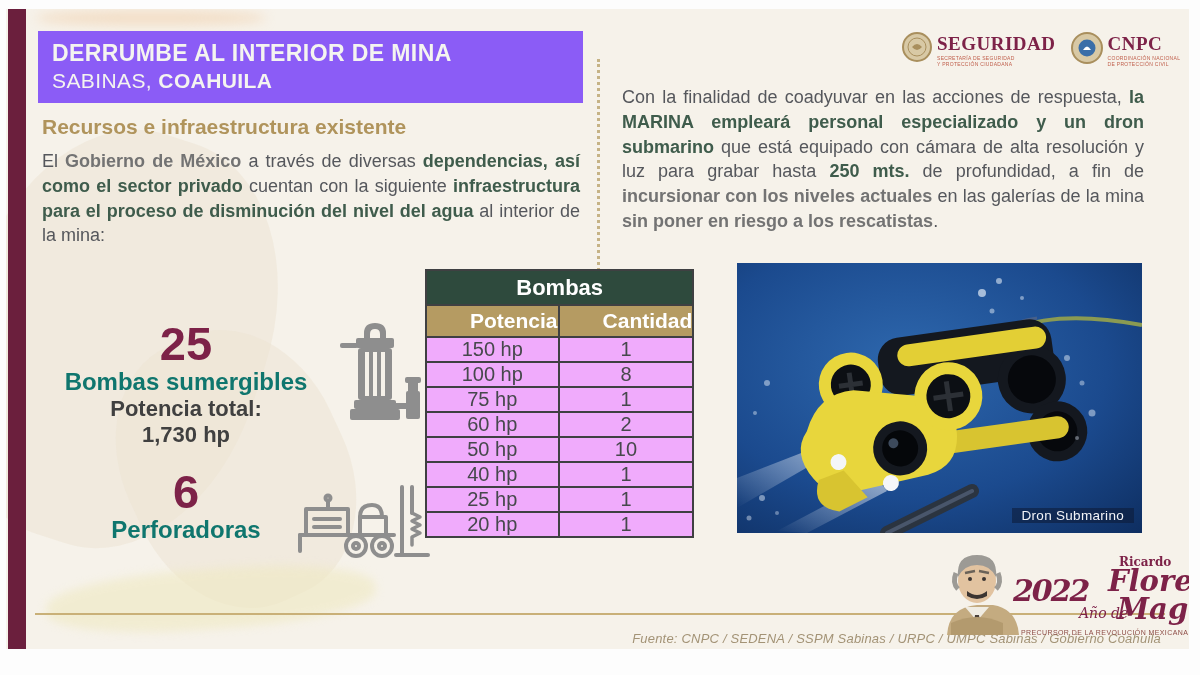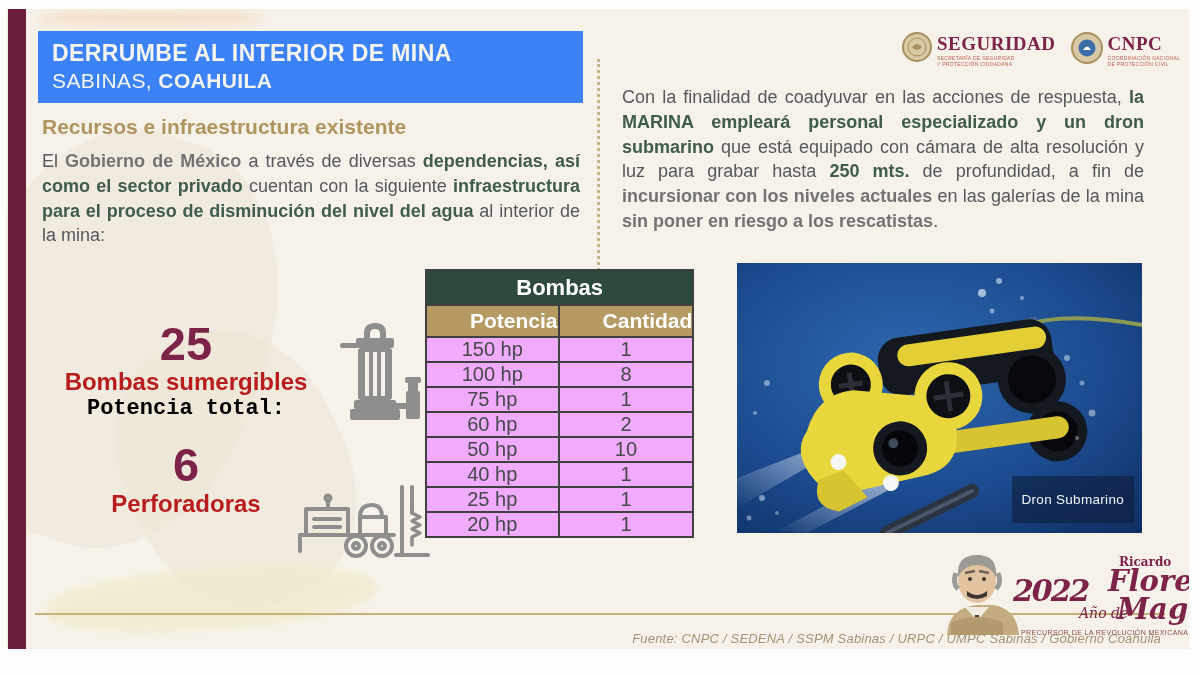--- a/index.html
+++ b/index.html
@@ -14,61 +14,61 @@
   
   .wm { position:absolute; background:#ece4d4; opacity:.55; border-radius:45%; }
   .wm.orange { background:#f0c9a0; opacity:.5; filter:blur(6px); }
   .wm.yellow { background:#efe9c2; opacity:.6; filter:blur(5px); }
 
   
   #edge-bar { position:absolute; left:2px; top:-5px; width:18px; height:650px; background:#6b1f3d; }
 
   
   #title-box { position:absolute; left:32px; top:22px; width:545px; height:72px;
-               background:#3b82f6; color:#f4f4f0; padding:9px 14px; }
+               background:#8b5cf6; color:#f4f4f0; padding:9px 14px; }
   #title-box .t1 { font-size:23px; font-weight:bold; letter-spacing:.4px; line-height:1.2; }
   #title-box .t2 { font-size:21px; letter-spacing:.4px; line-height:1.25; }
   #title-box .t2 b { font-weight:bold; }
 
   #subtitle { position:absolute; left:36px; top:106px; font-size:21px; font-weight:bold; color:#b0945c; }
 
   .para { font-size:18px; line-height:1.38; color:#55575c; text-align:justify; text-align-last:left; }
   .para .mb { color:#737373; font-weight:bold; }
   .para .gb { color:#3f5c4c; font-weight:bold; }
   #left-para  { position:absolute; left:36px;  top:140px; width:538px; }
   #right-para { position:absolute; left:616px; top:76px;  width:522px; }
 
   #col-divider { position:absolute; left:591px; top:50px; height:212px; width:0;
                  border-left:3px dotted #c6b386; }
 
   
   #stats { position:absolute; left:30px; top:280px; width:300px; text-align:center;margin-top:30px; }
   .stat-num { font-size:47px; font-weight:bold; color:#7d2248; line-height:1.05; }
-  .stat-label { font-size:24px; font-weight:bold; color:#b91c1c; line-height:1.15; }
-  .stat-sub { font-size:22px; font-weight:bold; color:#000000; line-height:1.2;font-family:Liberation Mono, monospace; }
+  .stat-label { font-size:24px; font-weight:bold; color:#0f766e; line-height:1.15; }
+  .stat-sub { font-size:22px; font-weight:bold; color:#404040; line-height:1.2; }
   #stat-drills-num { margin-top:18px; }
 
   .icon-abs { position:absolute; }
 
   
   #bombas-table { position:absolute; left:419px; top:260px; width:244px;
                   border-collapse:collapse; background:#f0abfc; }
   #bombas-table th, #bombas-table td { border:2px solid #3f4042; text-align:center; }
   #bombas-table .tbl-title th { background:#2e4a3d; color:#ffffff; font-size:22px;
                                 font-weight:bold; height:35px; }
   #bombas-table .tbl-head th { background:#b59b62; color:#ffffff; font-size:21px;
                                font-weight:bold; height:32px;padding-left:43px; }
   #bombas-table td { color:#46484c; font-size:20px; height:15px; font-weight:400;margin-left:42px; }
   #bombas-table td.c1 { width:118px; } #bombas-table td.c2 { width:126px; }
 
   
   #drone-fig { position:absolute; left:731px; top:254px; width:405px; height:270px; }
   #drone-fig svg { display:block; }
   #drone-caption { position:absolute; right:8px; bottom:10px; background:rgba(12,26,52,.55);
-                   color:#f2f4f8; font-size:13.5px; padding:16px 10px; letter-spacing:.3px; }
+                   color:#f2f4f8; font-size:13.5px; padding:0 10px; letter-spacing:.3px; }
 
   
   #gov-logos { position:absolute; left:895px; top:22px; width:290px; height:48px; display:flex; gap:14px; }
   .logo-group { display:flex; align-items:flex-start; gap:4px; }
   .logo-text { display:flex; flex-direction:column; }
   .logo-name { font-family:"Liberation Serif", serif; font-weight:bold; font-size:19px;
                color:#7d2248; letter-spacing:.5px; line-height:1.1; margin-top:3px; }
   .logo-sub { font-size:5px; color:#c0604d; line-height:1.3; letter-spacing:.3px; }
 
   
@@ -147,20 +147,21 @@
     <div id="col-divider"></div>
 
     <div id="right-para" class="para">
       <span>Con la finalidad de coadyuvar en las acciones de respuesta, </span><span class="gb">la MARINA empleará personal especializado y un dron submarino</span><span> que está equipado con cámara de alta resolución y luz para grabar hasta </span><span class="gb">250 mts.</span><span> de profundidad, a fin de </span><span class="mb">incursionar con los niveles actuales</span><span> en las galerías de la mina </span><span class="mb">sin poner en riesgo a los rescatistas</span><span>.</span>
     </div>
 
     <div id="stats">
       <div class="stat-num">25</div>
       <div class="stat-label">Bombas sumergibles</div>
       <div class="stat-sub">Potencia total:</div>
+      <div class="stat-sub">1,730 hp</div>
       <div class="stat-num" id="stat-drills-num">6</div>
       <div class="stat-label">Perforadoras</div>
     </div>
 
     <svg class="icon-abs" style="left:326px; top:312px;" width="100" height="108" viewBox="0 0 100 108">
       <g fill="#8e8e8e">
         <path d="M32 12 q0 -10 11 -10 q11 0 11 10 l0 6 -6 0 0 -5 q0 -5 -5 -5 q-5 0 -5 5 l0 5 -6 0 z"></path>
         <rect x="24" y="17" width="38" height="10" rx="2"></rect>
         <rect x="8" y="22" width="18" height="5" rx="2"></rect>
         <rect x="26" y="27" width="34" height="52" rx="3"></rect>

